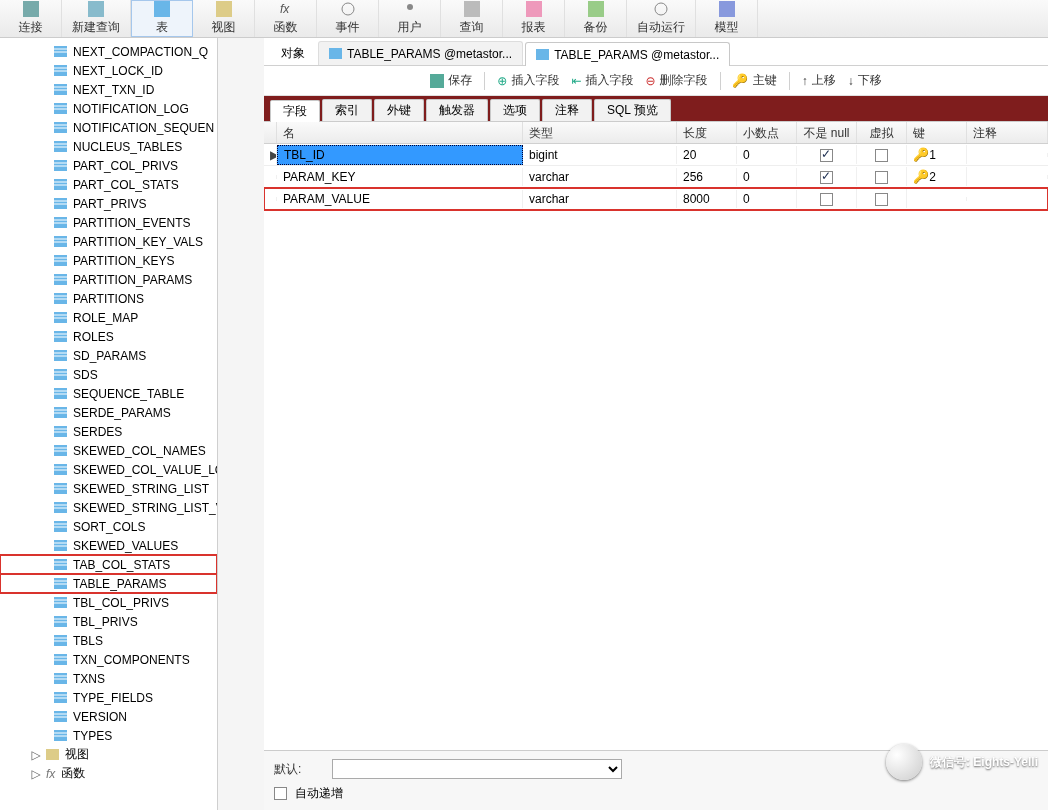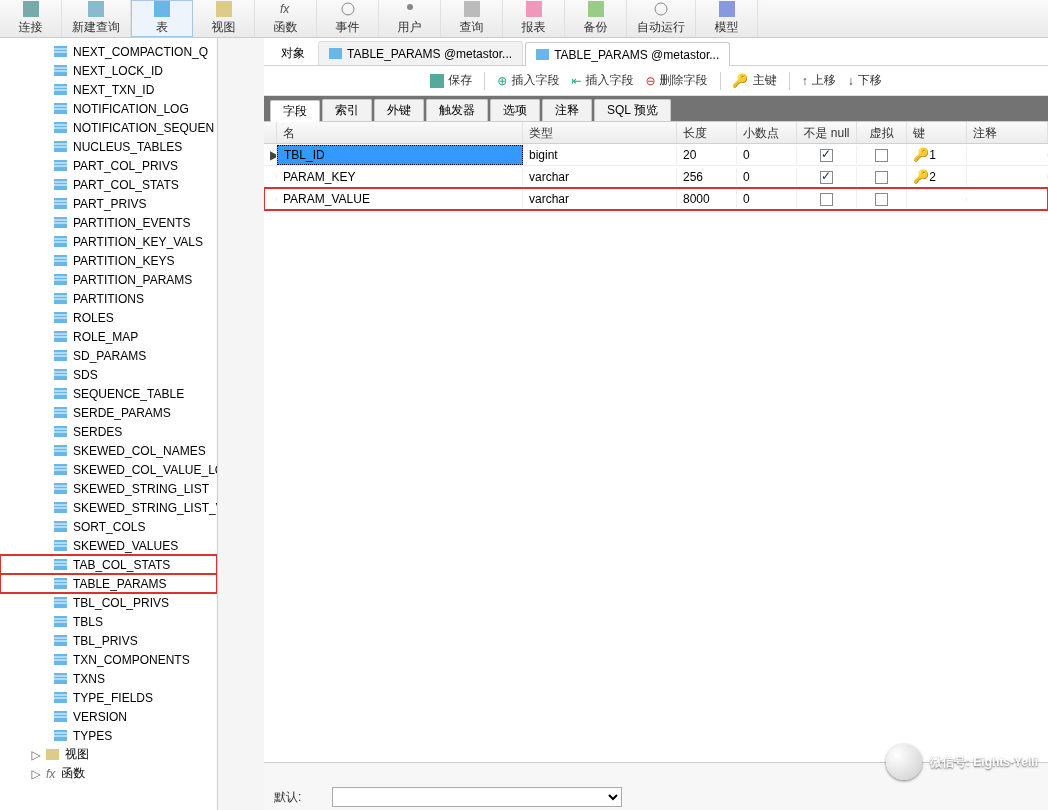--- a/index.html
+++ b/index.html
@@ -22,40 +22,40 @@
 .content { flex: 1; background: #fff; display: flex; flex-direction: column; position: relative; }
 .tabs { height: 28px; display: flex; align-items: flex-end; padding-left: 6px; border-bottom: 1px solid #d0d0d0; }
 .tab { display: flex; align-items: center; height: 24px; padding: 0 10px; margin-right: 2px; border: 1px solid transparent; border-bottom: none; border-radius: 3px 3px 0 0; cursor: pointer; gap: 5px; }
 .tab.active { background: #fff; border-color: #c8c8c8; position: relative; top: 1px; }
 .tab.inactive { background: #f2f2f2; border-color: #ddd; }
 
 .toolbar { height: 30px; display: flex; align-items: center; padding: 0 8px; gap: 12px; border-bottom: 1px solid #e0e0e0; justify-content: center; }
 .tb-btn { display: flex; align-items: center; gap: 4px; cursor: pointer; color: #333; }
 .tb-sep { width: 1px; height: 18px; background: #d0d0d0; }
 
-.subtabs { height: 26px; display: flex; align-items: flex-end; padding-left: 6px; background: #737373; border-bottom: 1px solid #ccc; }
+.subtabs { height: 26px; display: flex; align-items: flex-end; padding-left: 6px; background: #7f1d1d; border-bottom: 1px solid #ccc; }
 .subtab { height: 22px; padding: 0 12px; display: flex; align-items: center; border: 1px solid #c8c8c8; border-bottom: none; margin-right: 2px; background: #f2f2f2; cursor: pointer; border-radius: 2px 2px 0 0; }
 .subtab.active { background: #fff; position: relative; top: 1px; }
 
 .grid { flex: 1; overflow: auto; }
 .grid-head { display: flex; background: linear-gradient(#fafafa,#ececec); border-bottom: 1px solid #d0d0d0; height: 22px; }
 .grid-head > div { padding: 3px 6px; border-right: 1px solid #e0e0e0; font-weight: normal; color: #333; }
 .grid-row { display: flex; height: 22px; border-bottom: 1px solid #eee; align-items: center; }
 .grid-row > div { padding: 2px 6px; border-right: 1px solid #f0f0f0; overflow: hidden; }
 .grid-row.selected .c-name { background: #3399ff; color: #000000; border: 1px dotted #003; }
 .grid-row.redbox { outline: 2px solid #d9332d; outline-offset: -1px; }
 .row-ptr { width: 12px; text-align: center; color: #444; }
 .c-name { width: 246px; } .c-type { width: 154px; } .c-len { width: 60px; } .c-dec { width: 60px; }
 .c-nn { width: 60px; text-align: center; } .c-virt { width: 50px; text-align: center; }
 .c-key { width: 60px; } .c-note { flex: 1; }
 .chk { display: inline-block; width: 13px; height: 13px; border: 1px solid #888; background: #fff; vertical-align: middle; position: relative; }
 .chk.on::after { content: "✓"; position: absolute; top: -3px; left: 0; color: #235; font-size: 12px; }
 .keyicon { color: #e6a817; font-size: 13px; }
 
-.bottom-panel { height: 48px; border-top: 1px solid #ccc; background: #f7f7f7; padding: 22px 10px; }
+.bottom-panel { height: 60px; border-top: 1px solid #ccc; background: #f7f7f7; padding: 6px 10px; }
 .bp-row { display: flex; align-items: center; gap: 8px; height: 24px; }
 .bp-label { width: 50px; color: #333; }
 .bp-select { flex: 0 0 290px; height: 20px; border: 1px solid #aaa; background: #fff; }
 
 .watermark { position: absolute; right: 10px; bottom: 30px; display: flex; align-items: center; gap: 8px; color: #fff; font-size: 20px; font-weight: bold; text-shadow: 0 1px 2px rgba(0,0,0,0.6); pointer-events: none; }
 .wm-circle { width: 36px; height: 36px; border-radius: 50%; background: radial-gradient(circle at 30% 30%, #fff, #ccc); box-shadow: 0 1px 3px rgba(0,0,0,0.5); }
 
 ::-webkit-scrollbar { width: 16px; } ::-webkit-scrollbar-thumb { background: #c8c8c8; border: 3px solid #f0f0f0; }
 </style>
 </head>
@@ -249,36 +249,36 @@
           <line x1="0" y1="6" x2="13" y2="6" stroke="#fff"></line>
         </svg>
         <span>PARTITIONS</span>
       </div>
       <div class="tree-item">
         <svg class="table-icon">
           <rect width="13" height="11" fill="#69b6e8"></rect>
           <line x1="0" y1="3" x2="13" y2="3" stroke="#fff"></line>
           <line x1="0" y1="6" x2="13" y2="6" stroke="#fff"></line>
         </svg>
+        <span>ROLE_MAP</span>
+      </div>
+      <div class="tree-item">
+        <svg class="table-icon">
+          <rect width="13" height="11" fill="#69b6e8"></rect>
+          <line x1="0" y1="3" x2="13" y2="3" stroke="#fff"></line>
+          <line x1="0" y1="6" x2="13" y2="6" stroke="#fff"></line>
+        </svg>
         <span>ROLES</span>
       </div>
       <div class="tree-item">
         <svg class="table-icon">
           <rect width="13" height="11" fill="#69b6e8"></rect>
           <line x1="0" y1="3" x2="13" y2="3" stroke="#fff"></line>
           <line x1="0" y1="6" x2="13" y2="6" stroke="#fff"></line>
         </svg>
-        <span>ROLE_MAP</span>
-      </div>
-      <div class="tree-item">
-        <svg class="table-icon">
-          <rect width="13" height="11" fill="#69b6e8"></rect>
-          <line x1="0" y1="3" x2="13" y2="3" stroke="#fff"></line>
-          <line x1="0" y1="6" x2="13" y2="6" stroke="#fff"></line>
-        </svg>
         <span>SD_PARAMS</span>
       </div>
       <div class="tree-item">
         <svg class="table-icon">
           <rect width="13" height="11" fill="#69b6e8"></rect>
           <line x1="0" y1="3" x2="13" y2="3" stroke="#fff"></line>
           <line x1="0" y1="6" x2="13" y2="6" stroke="#fff"></line>
         </svg>
         <span>SDS</span>
       </div>
@@ -377,29 +377,29 @@
           <line x1="0" y1="6" x2="13" y2="6" stroke="#fff"></line>
         </svg>
         <span>TBL_COL_PRIVS</span>
       </div>
       <div class="tree-item">
         <svg class="table-icon">
           <rect width="13" height="11" fill="#69b6e8"></rect>
           <line x1="0" y1="3" x2="13" y2="3" stroke="#fff"></line>
           <line x1="0" y1="6" x2="13" y2="6" stroke="#fff"></line>
         </svg>
+        <span>TBL_PRIVS</span>
+      </div>
+      <div class="tree-item">
+        <svg class="table-icon">
+          <rect width="13" height="11" fill="#69b6e8"></rect>
+          <line x1="0" y1="3" x2="13" y2="3" stroke="#fff"></line>
+          <line x1="0" y1="6" x2="13" y2="6" stroke="#fff"></line>
+        </svg>
         <span>TBLS</span>
-      </div>
-      <div class="tree-item">
-        <svg class="table-icon">
-          <rect width="13" height="11" fill="#69b6e8"></rect>
-          <line x1="0" y1="3" x2="13" y2="3" stroke="#fff"></line>
-          <line x1="0" y1="6" x2="13" y2="6" stroke="#fff"></line>
-        </svg>
-        <span>TBL_PRIVS</span>
       </div>
       <div class="tree-item">
         <svg class="table-icon">
           <rect width="13" height="11" fill="#69b6e8"></rect>
           <line x1="0" y1="3" x2="13" y2="3" stroke="#fff"></line>
           <line x1="0" y1="6" x2="13" y2="6" stroke="#fff"></line>
         </svg>
         <span>TXN_COMPONENTS</span>
       </div>
       <div class="tree-item">

